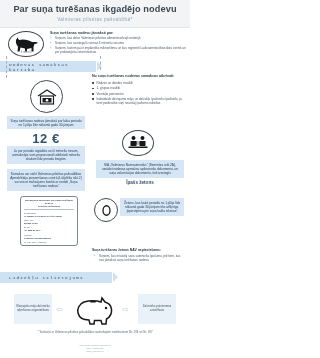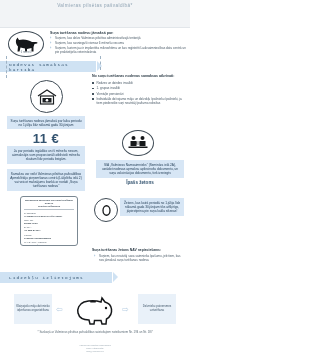--- a/index.html
+++ b/index.html
@@ -167,20 +167,21 @@
   .dashes {
     position: absolute; border-left: .7px dashed #9fb3c4;
   }
 </style>
 </head>
 <body>
 
 <div id="page">
 
   <div class="header">
+    <div class="title">Par suņa turēšanas ikgadējo nodevu</div>
     <div class="subtitle">Valmieras pilsētas pašvaldībā*</div>
   </div>
 
   <div class="s1">
     <div class="circle-icon s1-circle">
       <svg width="26" height="17" viewBox="0 0 52 34">
         <path fill="#16181a" d="M6 8 L9 3 L12 8 L20 7 C27 7 33 9 38 12 L46 12 C49 12 50 14 48 15 L43 16 L41 22 L41 31 L37 31 L37 24 L28 26 L28 31 L24 31 L24 25 L15 23 L13 31 L9 31 L10 21 C7 18 5 14 6 8 Z"></path>
       </svg>
       <span class="circ-label">6 mēneši</span>
     </div>
@@ -205,21 +206,21 @@
       <svg width="22" height="18" viewBox="0 0 44 36">
         <path fill="none" stroke="#1b1e21" stroke-width="2.4" d="M4 16 L22 4 L40 16"></path>
         <rect x="9" y="16" width="26" height="16" fill="none" stroke="#1b1e21" stroke-width="2.4"></rect>
         <rect x="13" y="20" width="18" height="9" fill="#1b1e21"></rect>
         <circle cx="22" cy="24.5" r="2.6" fill="#fff"></circle>
       </svg>
     </div>
 
     <div class="blue-box box-a">Suņa turēšanas nodeva jāmaksā par laika periodu no 1.jūlija līdz nākamā gada 30.jūnijam</div>
 
-    <div class="price">11 €</div>
+    <div class="price">12 €</div>
 
     <div class="blue-box box-b">Ja par periodu iegādāto un iš mēnešu nesum, aizmaksājis sum proporcionāli atbilstoši mēnešu skaitam līdz perioda beigām.</div>
 
     <div class="blue-box box-c">Samaksu var veikt Valmieras pilsētas pašvaldības Apmeklētāju pieņemšanas centrā (Lāčplēša ielā 2) vai veicot maksājumu bankā ar norādi „Suņa turēšanas nodeva”</div>
   </div>
 
   <div class="doc">
     <div class="doc-hd">
       <div>Maksājuma uzdevums par suņa turēšanas nodevu</div>
       <div>pilsētas pašvaldībā</div>

